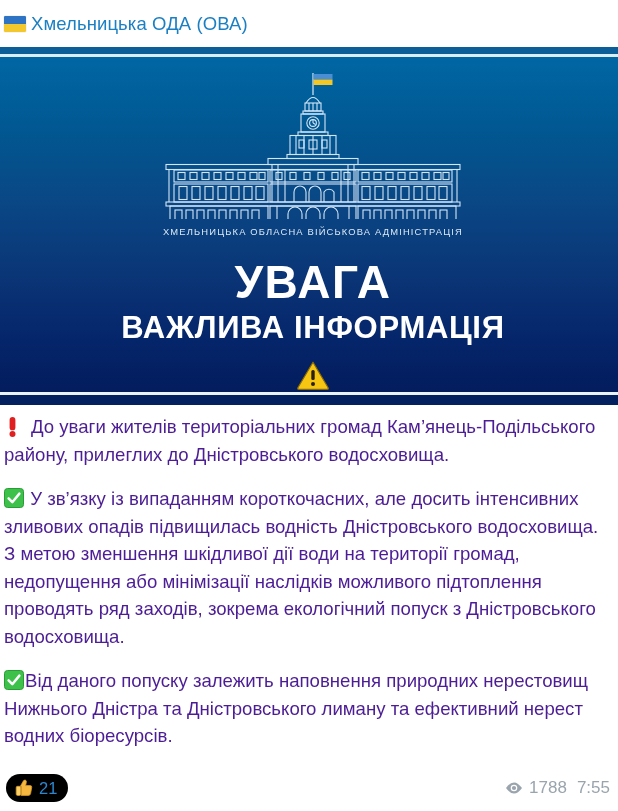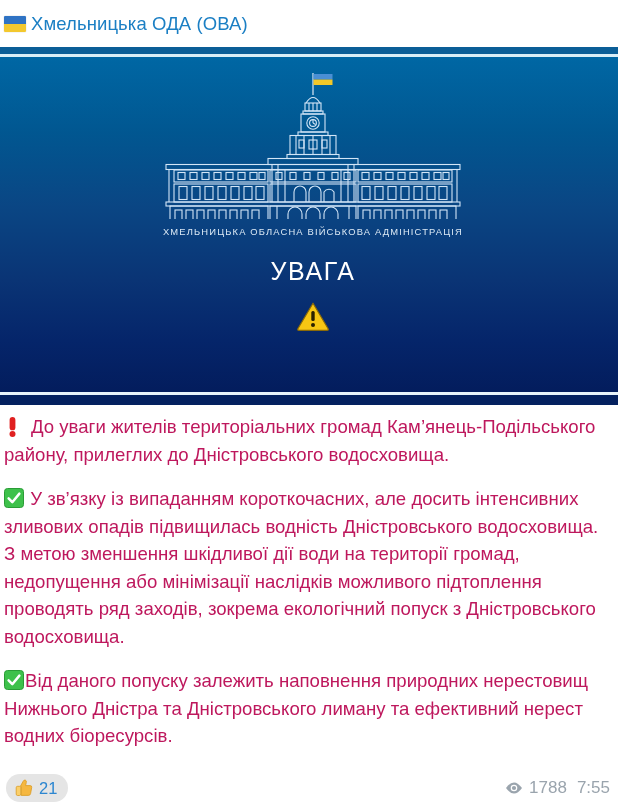--- a/index.html
+++ b/index.html
@@ -104,22 +104,22 @@
     margin-top: 7px;
     font-size: 9.4px;
     letter-spacing: 1.15px;
     color: #dbe9f5;
     white-space: nowrap;
     font-weight: 400;
   }
 
   .headline-1 {
     margin-top: 22px;
-    font-size: 25px;
-    font-weight: normal;
+    font-size: 46px;
+    font-weight: bold;
     color: #ffffff;
     letter-spacing: 1.6px;
     line-height: 1;
   }
   .headline-2 {
     margin-top: 7px;
     font-size: 31px;
     font-weight: bold;
     color: #ffffff;
     letter-spacing: .7px;
@@ -131,21 +131,21 @@
     width: 34px;
     height: 31px;
   }
   .warn-emoji svg { display:block; width:100%; height:100%; }
 
   
   .message-body {
     padding: 8px 6px 0 4px;
     font-size: 18.6px;
     line-height: 27.5px;
-    color: #be185d;
+    color: #4c1d95;
   }
   .para { margin-bottom: 17px; }
   .para:last-child { margin-bottom: 16px; }
 
   .inline-emoji {
     display: inline-block;
     vertical-align: -3px;
     margin-right: 1px;
   }
 
@@ -161,21 +161,21 @@
     width: 100%;
     height: 46px;
     display: flex;
     align-items: center;
     padding: 0 8px 0 6px;
   }
   .reaction-pill {
     display: inline-flex;
     align-items: center;
     gap: 5px;
-    background: #e5e5e5;
+    background: #000000;
     border-radius: 14px;
     padding: 3px 11px 3px 8px;
     height: 28px;
     cursor: pointer;
   }
   .thumb-emoji { width: 20px; height: 20px; }
   .thumb-emoji svg { display:block; width:100%; height:100%; }
   .reaction-count {
     font-size: 16.5px;
     color: #2c86d0;
@@ -341,20 +341,21 @@
           <line x1="201" y1="135" x2="201" y2="153"></line>
 
           <line x1="21" y1="99" x2="21" y2="131"></line>
           <line x1="309" y1="99" x2="309" y2="131"></line>
         </svg>
       </div>
 
       <div class="org-title">ХМЕЛЬНИЦЬКА ОБЛАСНА ВІЙСЬКОВА АДМІНІСТРАЦІЯ</div>
 
       <div class="headline-1">УВАГА</div>
+      <div class="headline-2">ВАЖЛИВА ІНФОРМАЦІЯ</div>
 
       <div class="warn-emoji">
         <svg viewBox="0 0 34 31">
           <path d="M17 2.2 L32 27.5 Q33 29.3 31 29.3 L3 29.3 Q1 29.3 2 27.5 Z" fill="#f7c613" stroke="#8a6a08" stroke-width="1.2" stroke-linejoin="round"></path>
           <rect x="15.3" y="10" width="3.4" height="10" rx="1.5" fill="#2b2100"></rect>
           <circle cx="17" cy="24" r="2" fill="#2b2100"></circle>
         </svg>
       </div>
     </div>
 

